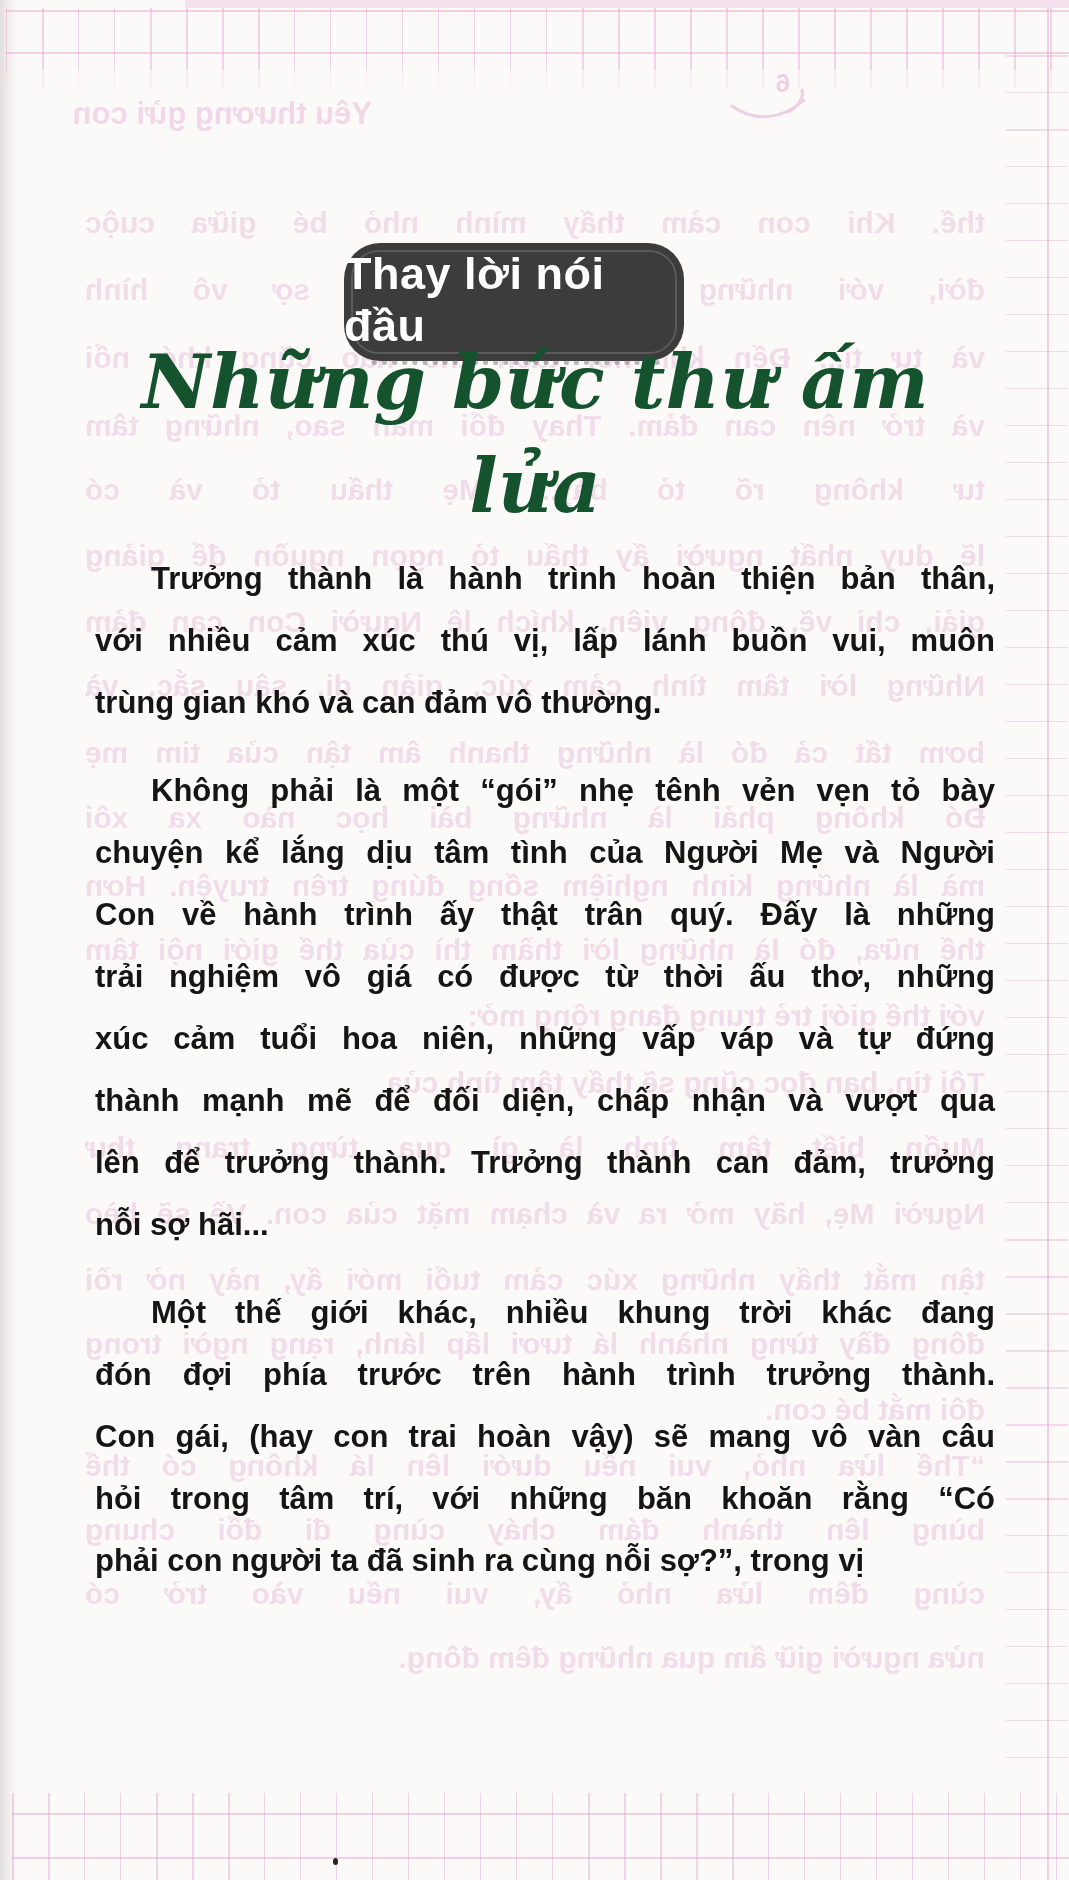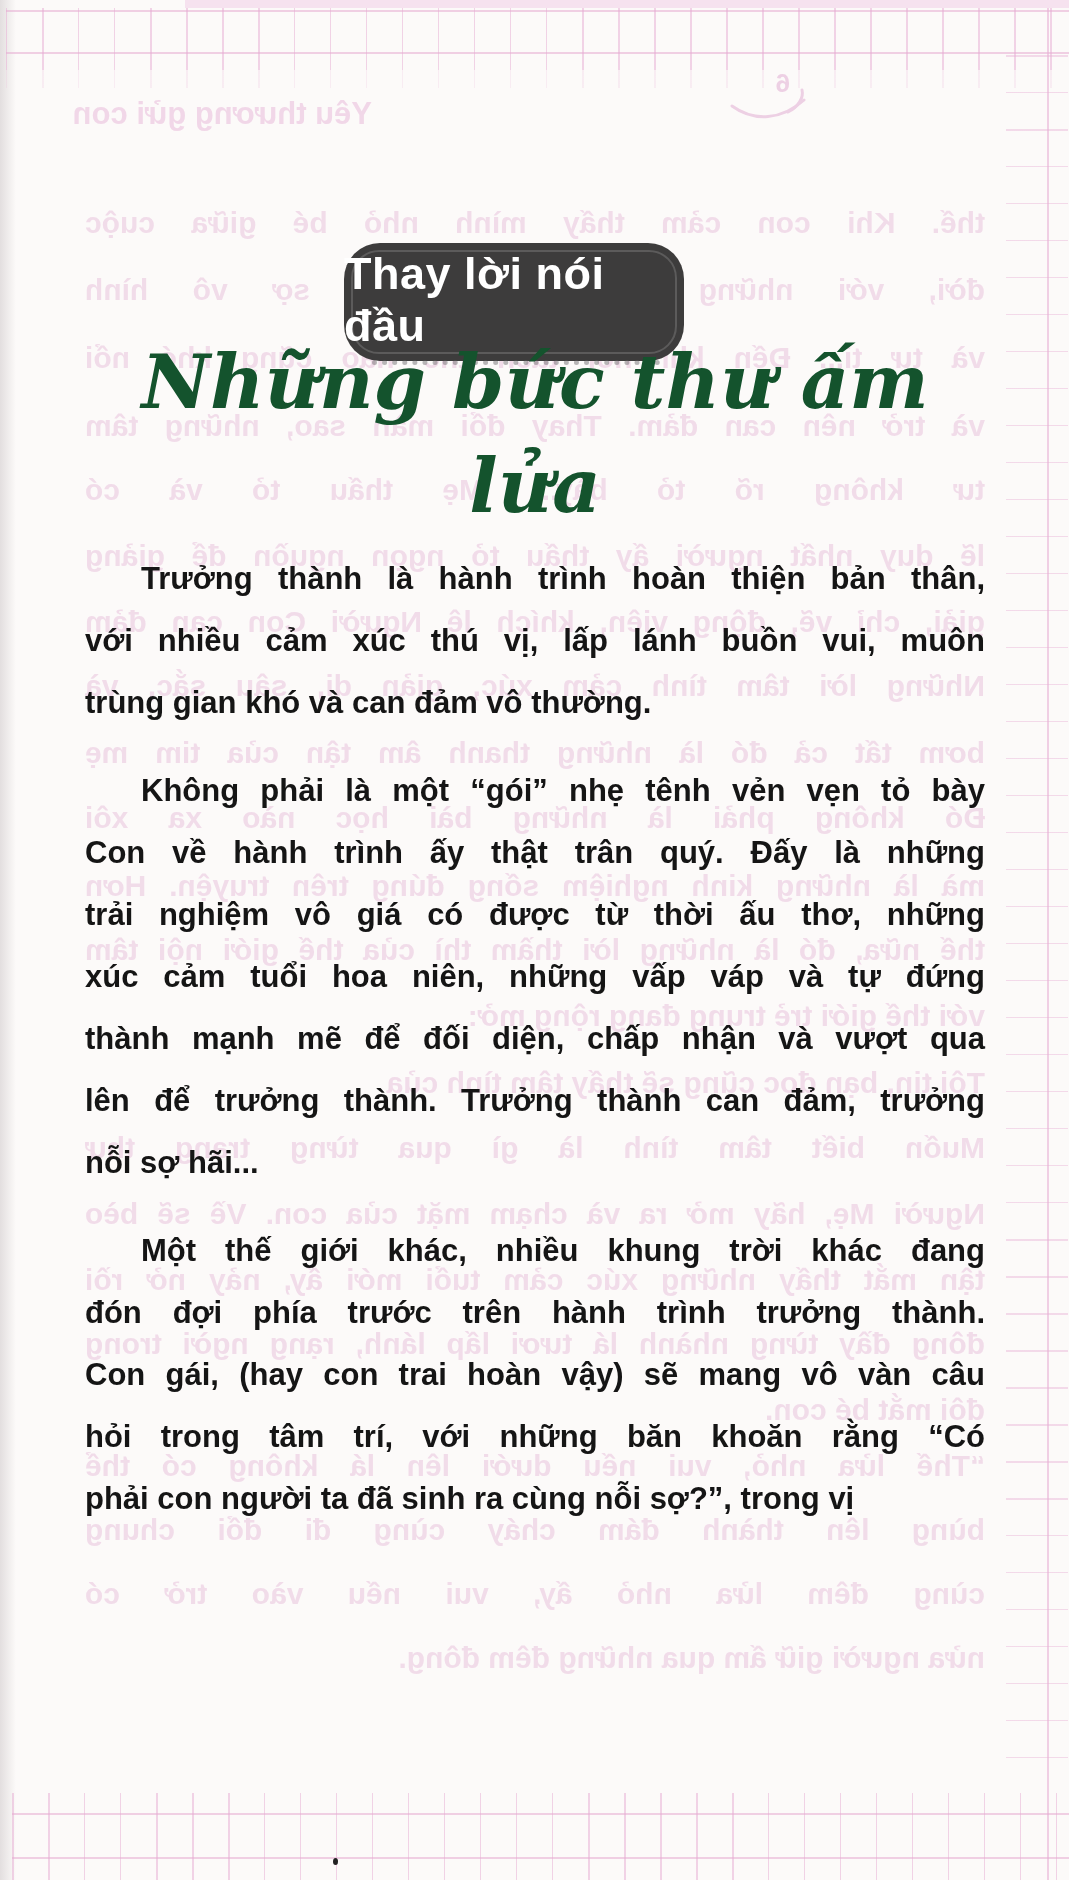--- a/index.html
+++ b/index.html
@@ -38,21 +38,21 @@
   .badge::before{content:"";position:absolute;inset:7px;border:2px solid rgba(255,255,255,.16);border-radius:28px;}
   .badge-label{color:#ffffff;font-weight:700;font-size:45px;letter-spacing:.5px;position:relative;top:-2px;}
   .badge-shadow{position:absolute;left:372px;top:360px;width:288px;height:0;
     border-top:5px dotted rgba(100,98,99,.45);}
   
   .title{position:absolute;left:85px;top:330px;width:900px;text-align:center;
     font-family:"DejaVu Serif","Liberation Serif",serif;font-style:italic;font-weight:600;color:#14532d;}
   .title-l1{font-size:75px;line-height:104px;}
   .title-l2{font-size:75px;line-height:90px;}
   
-  .body-text{position:absolute;left:85px;top:548px;width:900px;color:#151515;
+  .body-text{position:absolute;left:95px;top:548px;width:900px;color:#151515;
     font-weight:700;font-size:31px;}
   .para{margin:0;}
   .para + .para{margin-top:26px;}
   .line{height:62px;line-height:62px;text-align:justify;text-align-last:justify;overflow:visible;}
   .line.first{text-indent:56px;}
   .line.plast{text-align-last:left;}
   .ink-dot{position:absolute;left:333px;top:1858px;width:5px;height:7px;border-radius:50%;background:#222;}
 </style>
 </head>
 <body>
@@ -111,20 +111,21 @@
 </div>
 
 <div class="body-text" id="body-text">
     <div class="para">
       <div class="line first">Trưởng thành là hành trình hoàn thiện bản thân,</div>
       <div class="line">với nhiều cảm xúc thú vị, lấp lánh buồn vui, muôn</div>
       <div class="line plast">trùng gian khó và can đảm vô thường.</div>
     </div>
     <div class="para">
       <div class="line first">Không phải là một “gói” nhẹ tênh vẻn vẹn tỏ bày</div>
+      <div class="line">chuyện kể lắng dịu tâm tình của Người Mẹ và Người</div>
       <div class="line">Con về hành trình ấy thật trân quý. Đấy là những</div>
       <div class="line">trải nghiệm vô giá có được từ thời ấu thơ, những</div>
       <div class="line">xúc cảm tuổi hoa niên, những vấp váp và tự đứng</div>
       <div class="line">thành mạnh mẽ để đối diện, chấp nhận và vượt qua</div>
       <div class="line">lên để trưởng thành. Trưởng thành can đảm, trưởng</div>
       <div class="line plast">nỗi sợ hãi...</div>
     </div>
     <div class="para">
       <div class="line first">Một thế giới khác, nhiều khung trời khác đang</div>
       <div class="line">đón đợi phía trước trên hành trình trưởng thành.</div>

